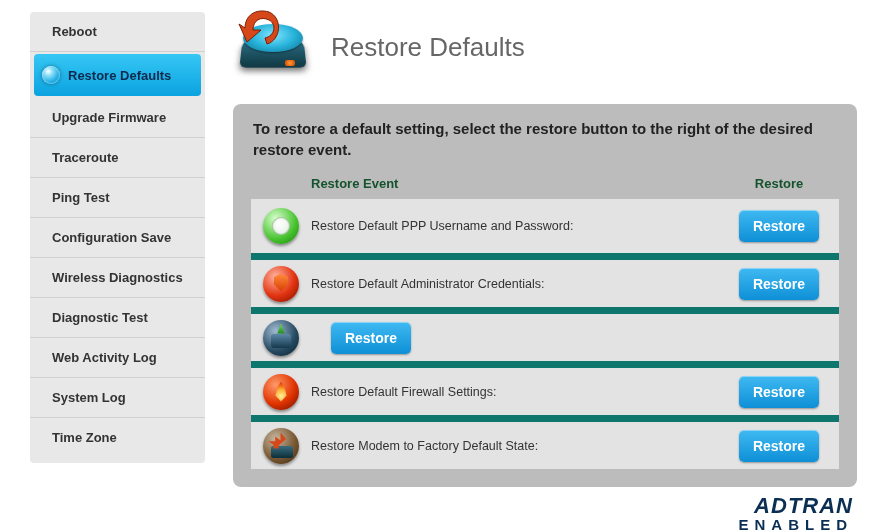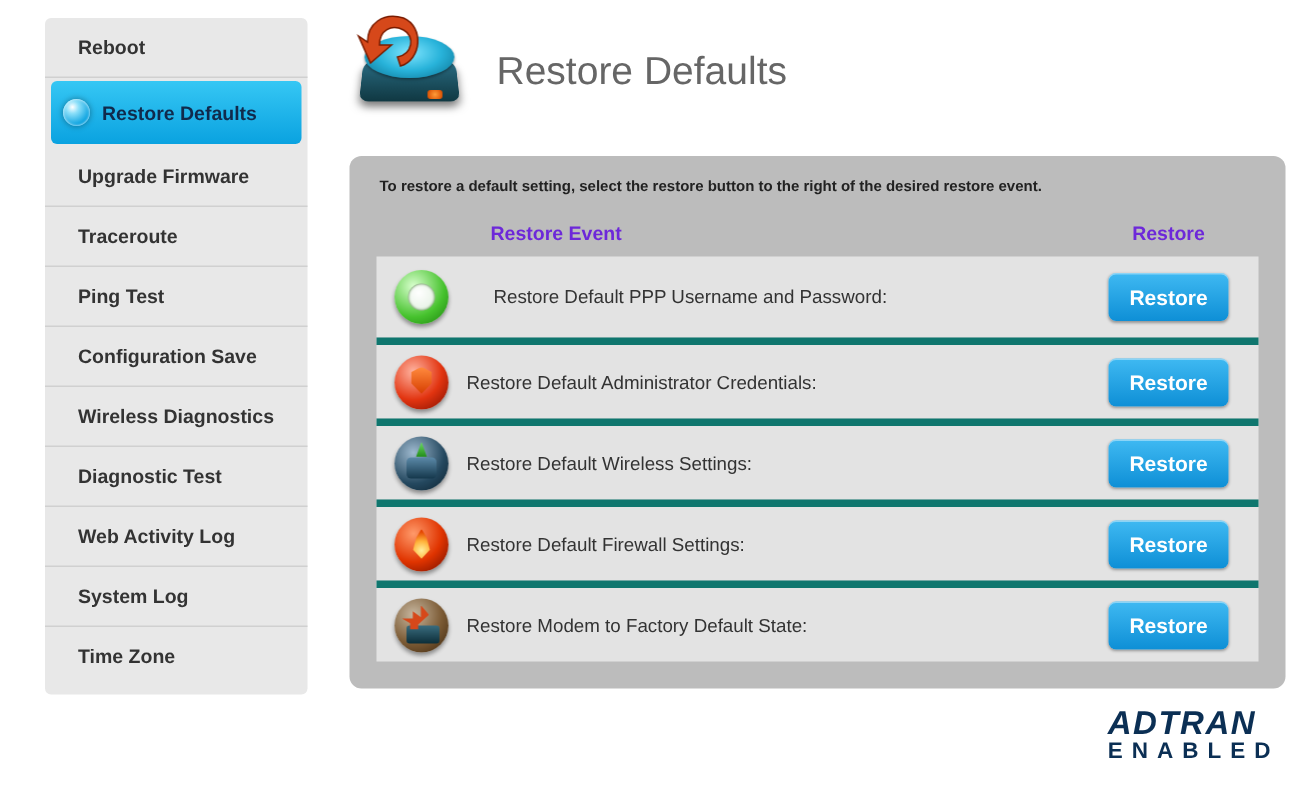--- a/index.html
+++ b/index.html
@@ -69,49 +69,48 @@
     font-weight: normal;
     color: #666;
   }
   .panel {
     background: #bcbcbc;
     border-radius: 8px;
     padding: 14px 18px 18px 18px;
   }
   .panel-intro {
     font-weight: bold;
-    font-size: 10px;
+    font-size: 15px;
     color: #222;
     margin-bottom: 12px;
     line-height: 1.4;
     padding: 0 6px 0 2px;
   }
   .table {
     width: 100%;
   }
   .thead {
     display: flex;
-    color: #6d28d9;
+    color: #14532d;
     font-weight: bold;
     font-size: 13px;
     padding: 4px 0 8px 0;
-    gap: 16px;
   }
   .col-icon { width: 60px; text-align: center; }
   .col-event { flex: 1; }
   .col-action { width: 120px; text-align: center; }
   .trow {
     display: flex;
     align-items: center;
     background: #e3e3e3;
-    border-top: 5px solid #0f766e;
+    border-top: 7px solid #0f766e;
     min-height: 54px;
     padding: 4px 0;
   }
-  .trow:first-of-type { border-top: none; gap: 18px; }
+  .trow:first-of-type { border-top: none; }
   .row-icon {
     width: 60px;
     display: flex;
     justify-content: center;
   }
   .icon-circle {
     width: 36px; height: 36px;
     border-radius: 50%;
     position: relative;
     box-shadow: 0 2px 3px rgba(0,0,0,.4);
@@ -139,20 +138,21 @@
     box-shadow: 0 1px 2px rgba(0,0,0,.35), inset 0 1px 0 rgba(255,255,255,.4);
   }
   .footer {
     display: flex;
     justify-content: flex-end;
     padding: 8px 24px;
   }
   .brand {
     font-family: Arial, sans-serif;
     color: #0b2f54;
+    text-align: right;
     line-height: 1;
   }
   .brand-top {
     font-size: 22px;
     font-weight: 900;
     letter-spacing: 1px;
     font-style: italic;
   }
   .brand-bot {
     font-size: 15px;
@@ -300,21 +300,20 @@
               </div>
               <div class="row-label">Restore Default Administrator Credentials:</div>
               <div class="row-action">
                 <button class="restore-btn">Restore</button>
               </div>
             </div>
             <div class="trow">
               <div class="row-icon">
                 <div class="icon-circle ic-router"></div>
               </div>
-              <div class="row-label">Restore Default Wireless Settings:</div>
               <div class="row-action">
                 <button class="restore-btn">Restore</button>
               </div>
             </div>
             <div class="trow">
               <div class="row-icon">
                 <div class="icon-circle ic-fire"></div>
               </div>
               <div class="row-label">Restore Default Firewall Settings:</div>
               <div class="row-action">

